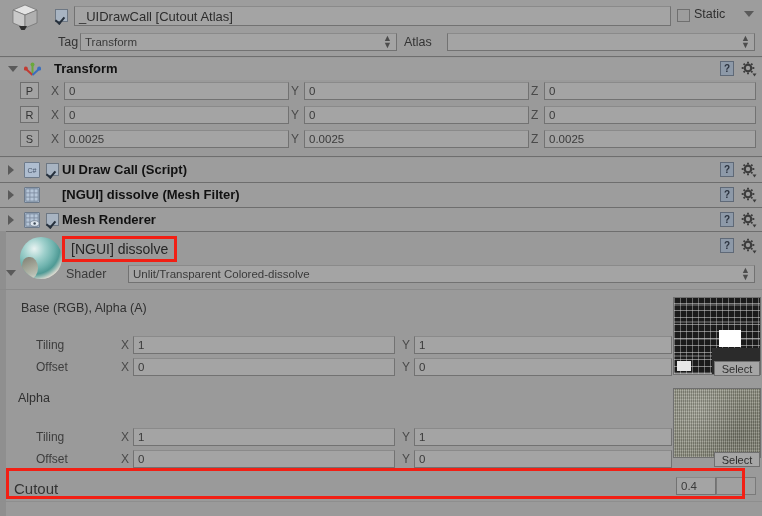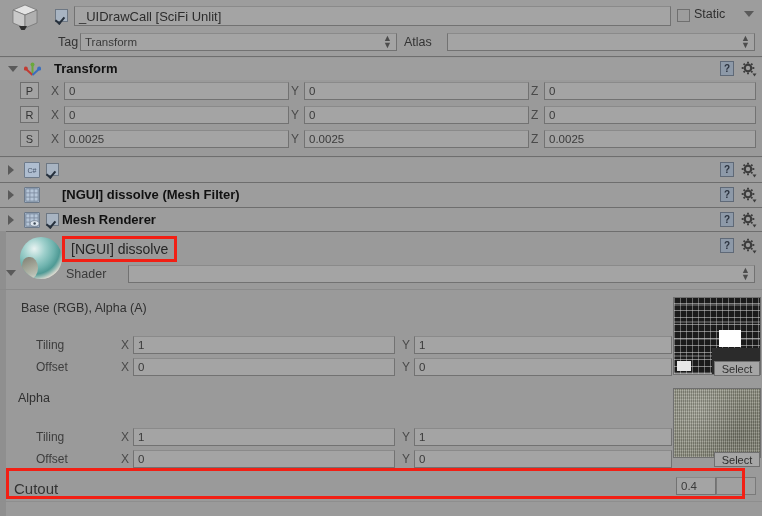--- a/index.html
+++ b/index.html
@@ -185,21 +185,21 @@
 <div class="inspector">
 
   <div class="hdr">
     <svg class="go-icon" viewBox="0 0 34 32">
       <polygon points="5,8 17,3 29,8 17,13" fill="#e3e3e3" stroke="#6e6e6e" stroke-width="0.7"></polygon>
       <polygon points="5,8 17,13 17,26 5,21" fill="#c9c9c9" stroke="#6e6e6e" stroke-width="0.7"></polygon>
       <polygon points="29,8 17,13 17,26 29,21" fill="#b0b0b0" stroke="#6e6e6e" stroke-width="0.7"></polygon>
       <polygon points="11,24 19,24 15,31" fill="#2e2e2e"></polygon>
     </svg>
     <div class="cb checked hdr-cb"></div>
-    <div class="field big name-field">_UIDrawCall [SciFi Unlit]</div>
+    <div class="field big name-field">_UIDrawCall [Cutout Atlas]</div>
     <div class="cb plain static-cb"></div>
     <div class="static-lbl">Static</div>
     <div class="tri-down static-tri"></div>
   </div>
 
   <div class="row2">
     <div class="label tag-lbl">Tag</div>
     <div class="field tag-field">
       <span>Transform</span>
       <span class="stepper">▲<br>▼</span>
@@ -272,20 +272,21 @@
 
   <div class="sep" style="top:156px;"></div>
 
   <div class="crow" style="top:158px;">
     <div class="tri-right" style="position:absolute;left:8px;top:7px;"></div>
     <svg class="crow-ico" viewBox="0 0 16 16">
       <rect x="0" y="0" width="16" height="16" fill="#aebdd0"></rect>
       <text x="8" y="11" font-size="8" font-family="Liberation Sans, sans-serif" fill="#46556a" text-anchor="middle">C#</text>
     </svg>
     <div class="cb checked" style="position:absolute;left:46px;top:5px;"></div>
+    <div class="crow-name" style="left:62px;top:4px;">UI Draw Call (Script)</div>
     <div class="help-ico" style="left:720px;top:4px;">?</div>
     <svg class="gear-ico" style="left:741px;top:4px;" viewBox="0 0 16 16">
       <circle cx="7" cy="7" r="3.3" fill="none" stroke="#3c3c3c" stroke-width="2.2"></circle>
       <g stroke="#3c3c3c" stroke-width="1.9">
         <line x1="7" y1="0.7" x2="7" y2="2.6"></line>
           <line x1="7" y1="11.4" x2="7" y2="13.3"></line>
         <line x1="0.7" y1="7" x2="2.6" y2="7"></line>
           <line x1="11.4" y1="7" x2="13.3" y2="7"></line>
         <line x1="2.6" y1="2.6" x2="3.9" y2="3.9"></line>
           <line x1="10.1" y1="10.1" x2="11.4" y2="11.4"></line>
@@ -378,20 +379,21 @@
       <line x1="2.6" y1="2.6" x2="3.9" y2="3.9"></line>
         <line x1="10.1" y1="10.1" x2="11.4" y2="11.4"></line>
       <line x1="11.4" y1="2.6" x2="10.1" y2="3.9"></line>
         <line x1="3.9" y1="10.1" x2="2.6" y2="11.4"></line>
     </g>
     <polygon points="11.5,12.5 15.5,12.5 13.5,15.5" fill="#3c3c3c"></polygon>
   </svg>
 
   <div class="shader-lbl">Shader</div>
   <div class="field shader-field">
+    <span>Unlit/Transparent Colored-dissolve</span>
     <span class="stepper">▲<br>▼</span>
   </div>
   <div class="sep" style="top:289px;background:#8b8b8b;"></div>
 
   <div>
     <div class="prop-title" style="left:21px;top:301px;">Base (RGB), Alpha (A)</div>
 
     <div class="tex-atlas" style="left:673px;top:297px;">
       <div class="atlas-grid"></div>
       <div class="atlas-blk"></div>

